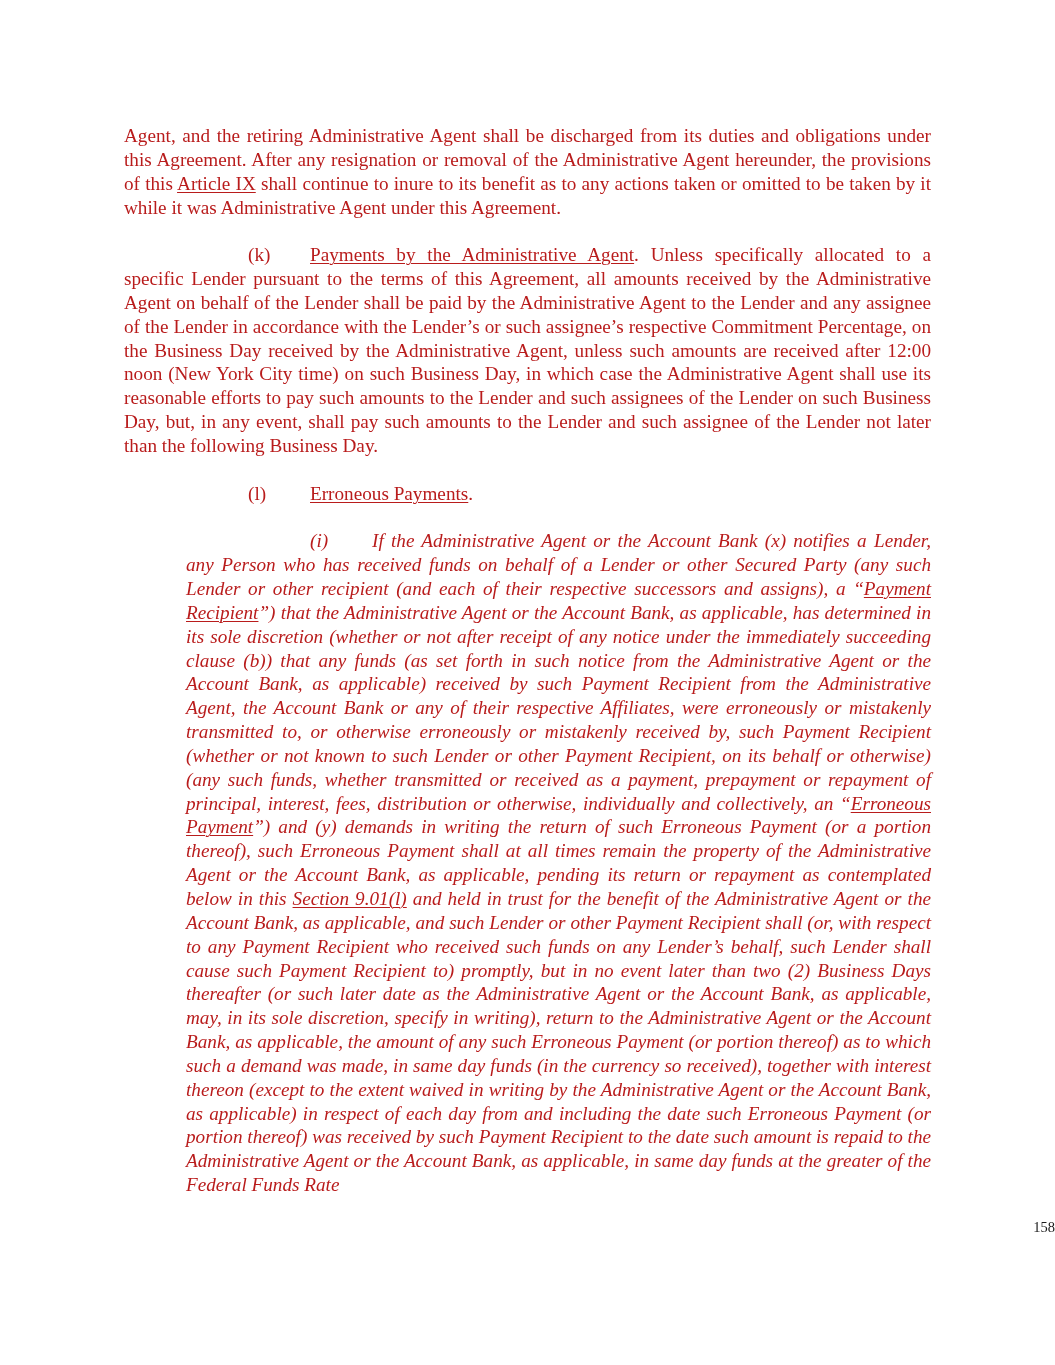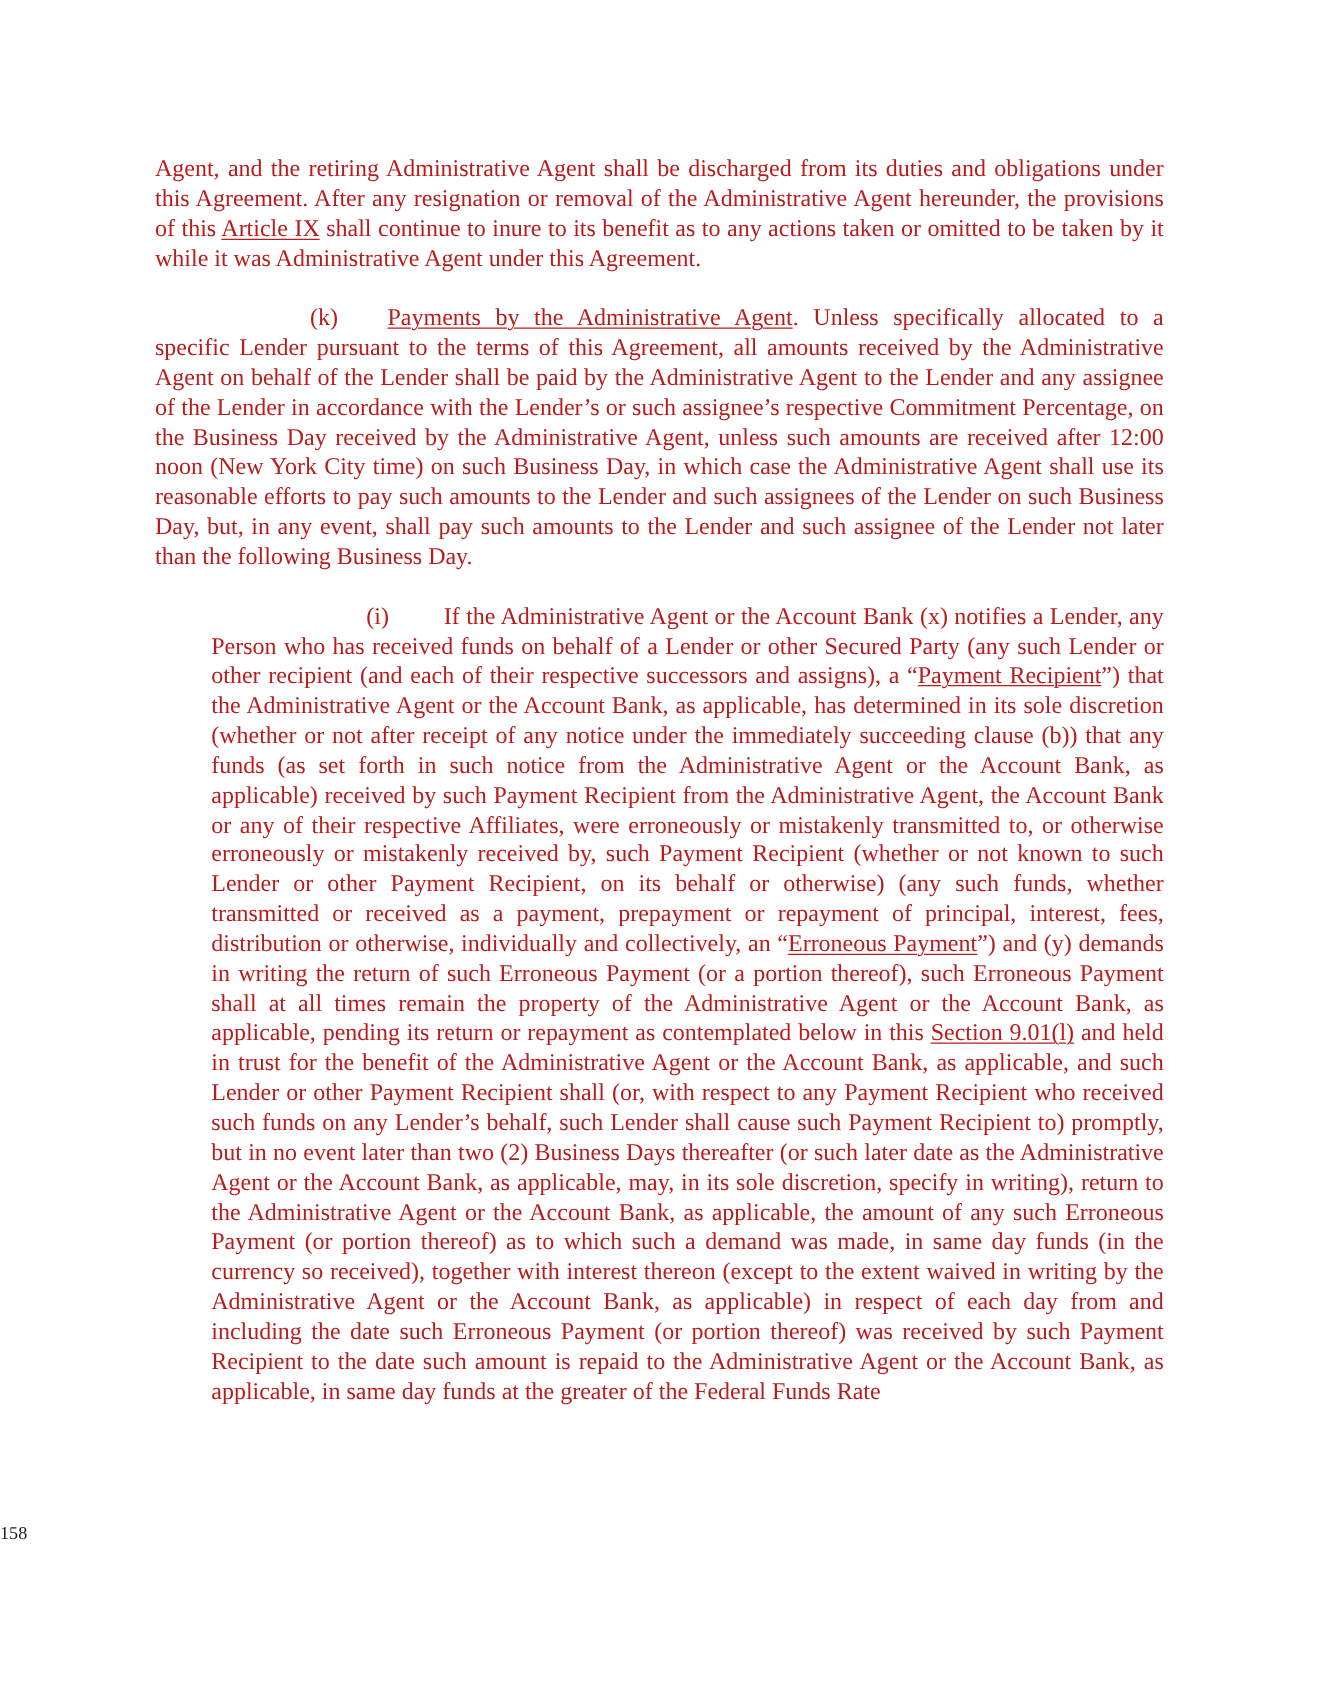--- a/index.html
+++ b/index.html
@@ -7,38 +7,39 @@
   .page {
     position: absolute; left: 124px; top: 124px; width: 807px;
     font-family: "Liberation Serif", serif; font-size: 19.2px; line-height: 23.85px;
     color: #b91c1c; text-align: justify;
   }
   p { margin: 0; }
   .para { margin-bottom: 23.85px; }
   .u { text-decoration: underline; text-underline-offset: 2px; text-decoration-thickness: 1px; }
   .marker { display: inline-block; width: 62px; }
   .indent1 { padding-left: 124px; }
-  .sub { margin-left: 45px; }
+  .sub { margin-left: 62px; font-style: italic; }
   .sub .lead { padding-left: 124px; }
   .sub .marker { width: 62px; }
   .heading-l { padding-left: 124px; margin-bottom: 23.85px; text-align: left; }
   .page-number {
-    position: absolute; top: 1219px; left: 0; width: 1055px; text-align: left;
+    position: absolute; top: 1219px; left: 0; width: 1055px; text-align: right;
     font-family: "Liberation Serif", serif; font-size: 14.5px; color: #1a1a1a;
   }
 </style>
 </head>
 <body>
 
 <div class="page">
 
   <p class="para"><span>Agent, and the retiring Administrative Agent shall be discharged from its duties and obligations under this Agreement.  After any resignation or removal of the Administrative Agent hereunder, the provisions of this </span><span class="u">Article IX</span><span> shall continue to inure to its benefit as to any actions taken or omitted to be taken by it while it was Administrative Agent under this Agreement.</span></p>
 
   <p class="para"><span class="indent1"></span><span class="marker">(k)</span><span class="u">Payments by the Administrative Agent</span><span>.</span><span>  Unless specifically allocated to a specific Lender pursuant to the terms of this Agreement, all amounts received by the Administrative Agent on behalf of the Lender shall be paid by the Administrative Agent to the Lender and any assignee of the Lender in accordance with the Lender’s or such assignee’s respective Commitment Percentage, on the Business Day received by the Administrative Agent, unless such amounts are received after 12:00 noon (New York City time) on such Business Day, in which case the Administrative Agent shall use its reasonable efforts to pay such amounts to the Lender and such assignees of the Lender on such Business Day, but, in any event, shall pay such amounts to the Lender and such assignee of the Lender not later than the following Business Day.</span></p>
 
+  <p class="heading-l"><span class="marker">(l)</span><span class="u">Erroneous Payments</span><span>.</span></p>
 
   <div class="sub">
     <p><span class="lead"></span><span class="marker">(i)</span><span>If the Administrative Agent or the Account Bank (x) notifies a Lender, any Person who has received funds on behalf of a Lender or other Secured Party (any such Lender or other recipient (and each of their respective successors and assigns), a “</span><span class="u">Payment Recipient</span><span>”) that the Administrative Agent or the Account Bank, as applicable, has determined in its sole discretion (whether or not after receipt of any notice under the immediately succeeding clause (b)) that any funds (as set forth in such notice from the Administrative Agent or the Account Bank, as applicable) received by such Payment Recipient from the Administrative Agent, the Account Bank or any of their respective Affiliates, were erroneously or mistakenly transmitted to, or otherwise erroneously or mistakenly received by, such Payment Recipient (whether or not known to such Lender or other Payment Recipient, on its behalf or otherwise) (any such funds, whether  transmitted or received as a payment, prepayment or repayment of principal, interest, fees, distribution or otherwise, individually and collectively, an “</span><span class="u">Erroneous Payment</span><span>”) and (y) demands in writing the return of such Erroneous Payment (or a portion thereof), such Erroneous Payment shall at all times remain the property of the Administrative Agent or the Account Bank, as applicable, pending its return or repayment as contemplated below in this </span><span class="u">Section 9.01(l)</span><span> and held in trust for the benefit of the Administrative Agent or the Account Bank, as applicable, and such Lender or other Payment Recipient shall (or, with respect to any Payment Recipient who received such funds on any Lender’s behalf, such Lender shall cause such Payment Recipient to) promptly, but in no event later than two (2) Business Days thereafter (or such later date as the Administrative Agent or the Account Bank, as applicable, may, in its sole discretion, specify in writing), return to the Administrative Agent or the Account Bank, as applicable, the amount of any such Erroneous Payment (or portion thereof) as to which such a demand was made, in same day funds (in the currency so received), together with interest thereon (except to the extent waived in writing by the Administrative Agent or the Account Bank, as applicable) in respect of each day from and including the date such Erroneous Payment (or portion thereof) was received by such Payment Recipient to the date such amount is repaid to the Administrative Agent or the Account Bank, as applicable, in same day funds at the greater of the Federal Funds Rate</span></p>
   </div>
 
 </div>
 
 <div class="page-number">158</div>
 
 </body></html>

